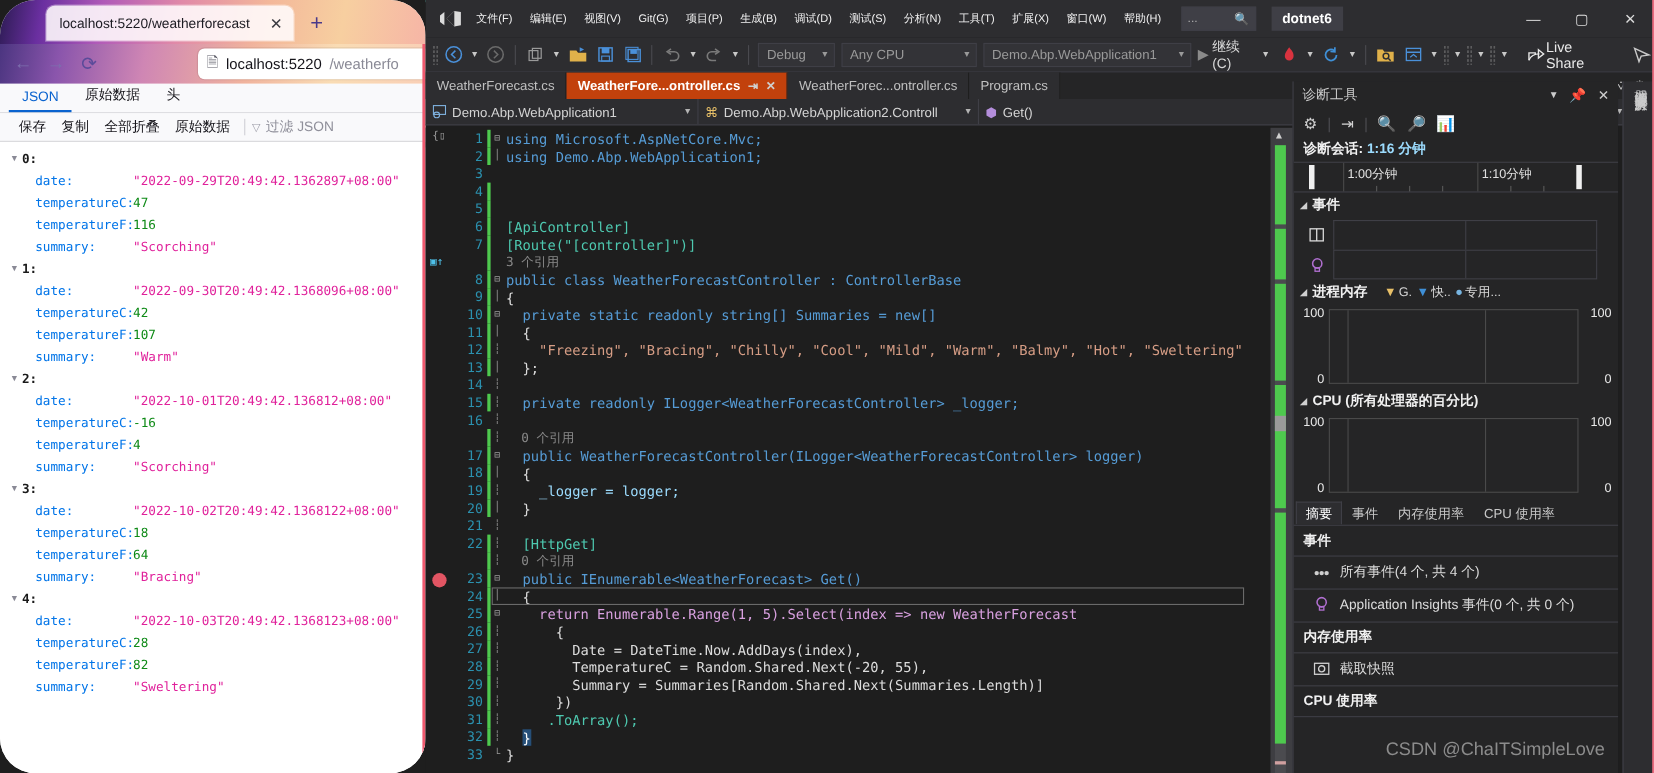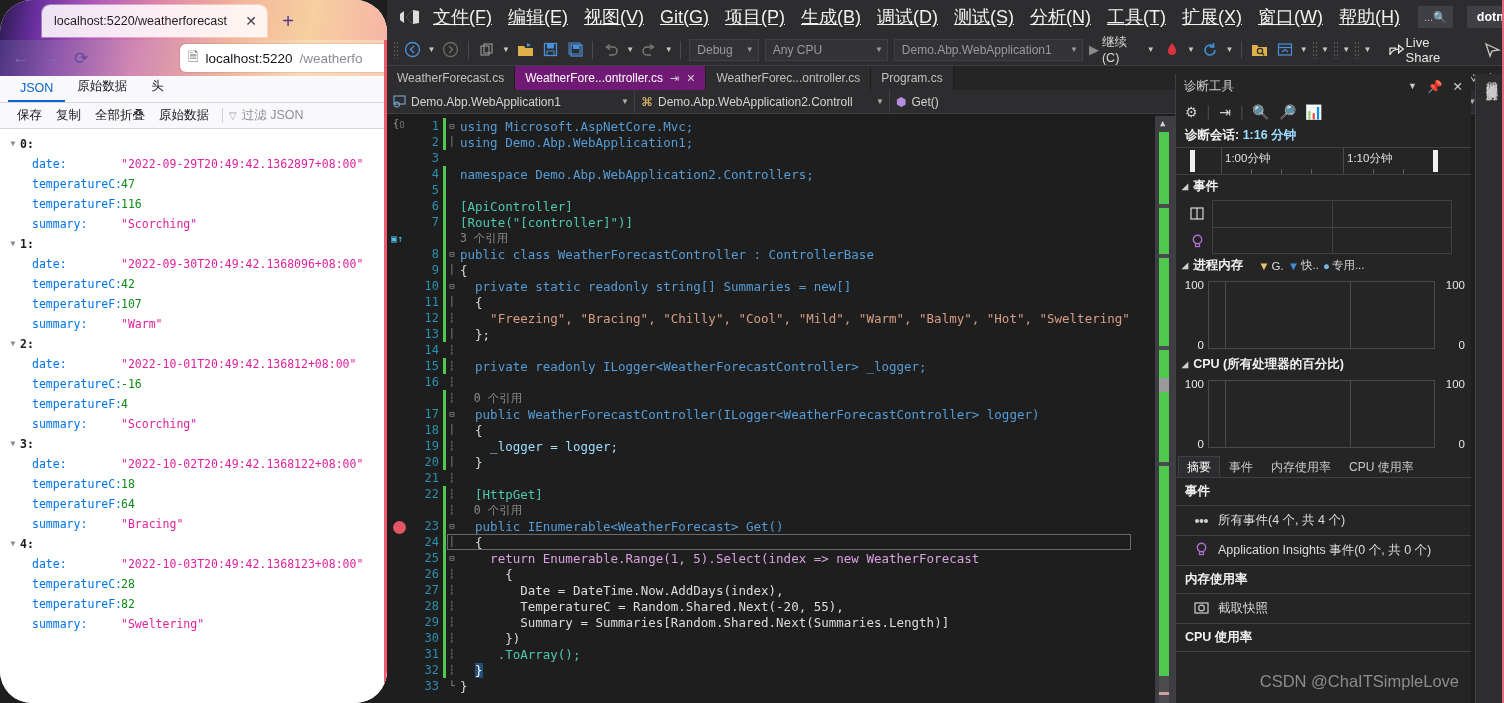--- a/index.html
+++ b/index.html
@@ -109,21 +109,21 @@
   .vs-top-accent { position: absolute; left: 0; top: 0; right: 0; height: 2px; background: #68d5c8; }
 
   .vs-menubar {
     position: relative; height: 34px; background: #2d2d30;
     display: flex; align-items: center; padding-left: 8px;
   }
   .vs-logo {
     width: 30px; height: 22px; flex: none; display: flex; align-items: center; justify-content: center;
   }
   .vs-menu-item {
-    padding: 4px 8px; font-size: 18px; color: #f1f1f1; white-space: nowrap; text-decoration: underline;
+    padding: 4px 8px; font-size: 10px; color: #f1f1f1; white-space: nowrap;
   }
   .vs-search {
     width: 68px; height: 22px; background: #3f3f46; border: 1px solid #3f3f46;
     display: flex; align-items: center; justify-content: space-between;
     padding: 0 5px; font-size: 11px; color: #b0b0b0; margin-left: 10px;
   }
   .vs-profile {
     background: #3f3f46; padding: 4px 10px; font-size: 12.5px; color: #ffffff;
     font-weight: 700; margin-left: 14px;
   }
@@ -159,21 +159,21 @@
 
   
   .ed-tabs {
     height: 24px; background: #252526; display: flex; align-items: stretch;
     font-size: 12px; position: relative;
   }
   .ed-tab {
     display: flex; align-items: center; padding: 0 10px; color: #c0c0c0;
     background: #2d2d30; border-right: 1px solid #1e1e1e; white-space: nowrap;
   }
-  .ed-tab.active { background: #701a75; color: #ffffff; font-weight: 400; }
+  .ed-tab.active { background: #c2410c; color: #ffffff; font-weight: 700; }
   .ed-tab .pin, .ed-tab .x { margin-left: 7px; font-size: 11px; color: #cfcfcf; }
   .ed-tabs-right {
     margin-left: auto; display: flex; align-items: center; gap: 8px;
     padding: 0 8px; color: #c8c8c8; font-size: 12px;
   }
 
   .ed-navbar {
     height: 24px; background: #2d2d30; display: flex; align-items: center;
     font-size: 12px; color: #d4d4d4; border-bottom: 1px solid #3f3f46;
   }
@@ -704,21 +704,20 @@
           <span class="chgbar chg-none"></span>
           <span class="fold"></span>
           <span class="code-text"></span>
         </div>
 
         <div class="code-line">
           <span class="gutter-mark"></span>
           <span class="ln">4</span>
           <span class="chgbar chg-green"></span>
           <span class="fold"></span>
-          <span class="code-text kw">namespace Demo.Abp.WebApplication2.Controllers;</span>
         </div>
 
         <div class="code-line">
           <span class="gutter-mark"></span>
           <span class="ln">5</span>
           <span class="chgbar chg-green"></span>
           <span class="fold"></span>
           <span class="code-text"></span>
         </div>
 

